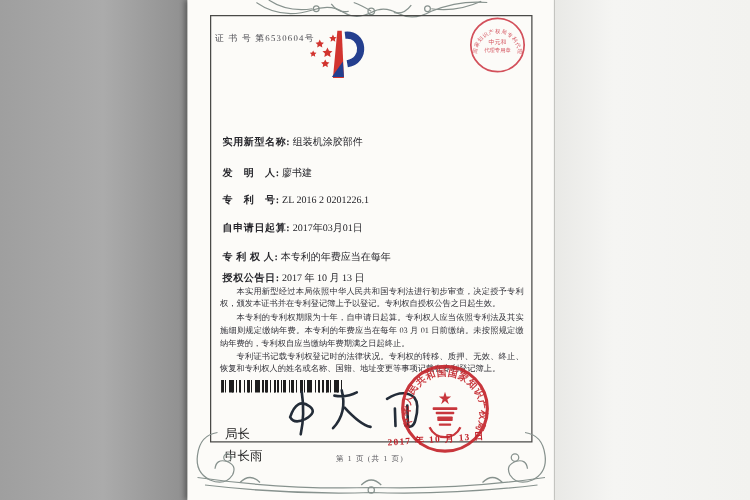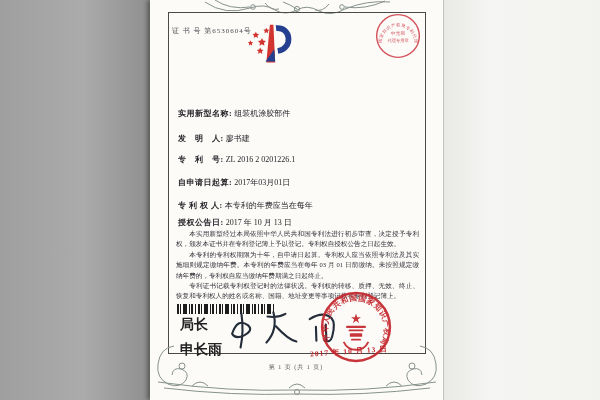--- a/index.html
+++ b/index.html
@@ -25,21 +25,21 @@
   .frow .lab{font-weight:bold;letter-spacing:.5px;text-align:right;}
   .frow .val{margin-left:0;}
   .paras{position:absolute;left:26px;top:229px;width:243px;font-size:6.6px;
          line-height:1.58;color:#33333a;text-align:justify;}
   .paras p{margin:0;text-indent:2em;}
   .barcode{position:absolute;left:27px;top:304px;width:98px;height:10px;
     background:
       repeating-linear-gradient(90deg,#1d1d1d 0 1px,transparent 1px 3px),
       repeating-linear-gradient(90deg,#1d1d1d 0 2px,transparent 2px 7px);
     background-color:#fcfbf8;}
-  .signer{position:absolute;left:30px;top:312px;font-size:14px;color:#222;line-height:1.8;font-weight:bold;}
+  .signer{position:absolute;left:30px;top:339px;font-size:10px;color:#222;line-height:1.8;font-weight:normal;}
   .signature{position:absolute;left:72px;top:306px;width:125px;height:48px;}
   .seal-big{position:absolute;left:169px;top:290px;width:74px;height:74px;opacity:.92;}
   .seal-date{position:absolute;left:160px;top:346px;width:100px;font-size:7.5px;
              font-weight:bold;color:#c0242c;transform:rotate(-4deg);letter-spacing:1px;white-space:nowrap;}
   .footer{position:absolute;left:18px;top:363px;width:256px;text-align:center;
           font-size:6px;color:#55555a;letter-spacing:1px;}
   .decor-top{position:absolute;left:55px;top:-2px;width:185px;height:20px;}
   .decor-bottom{position:absolute;left:2px;top:336px;width:290px;height:62px;}
 </style>
 </head>

